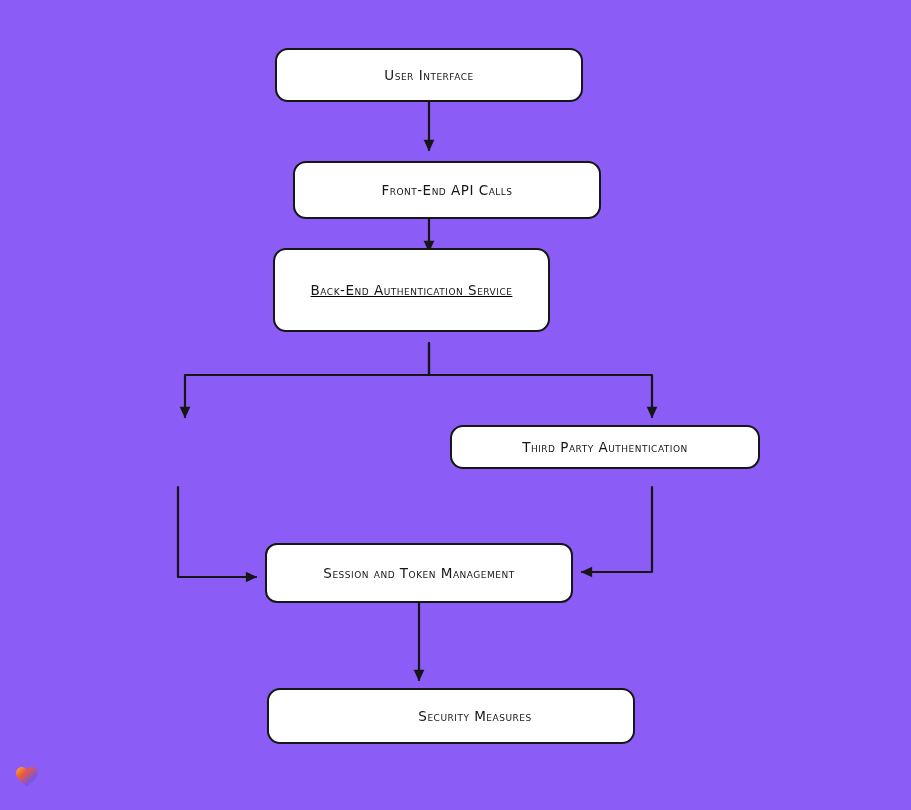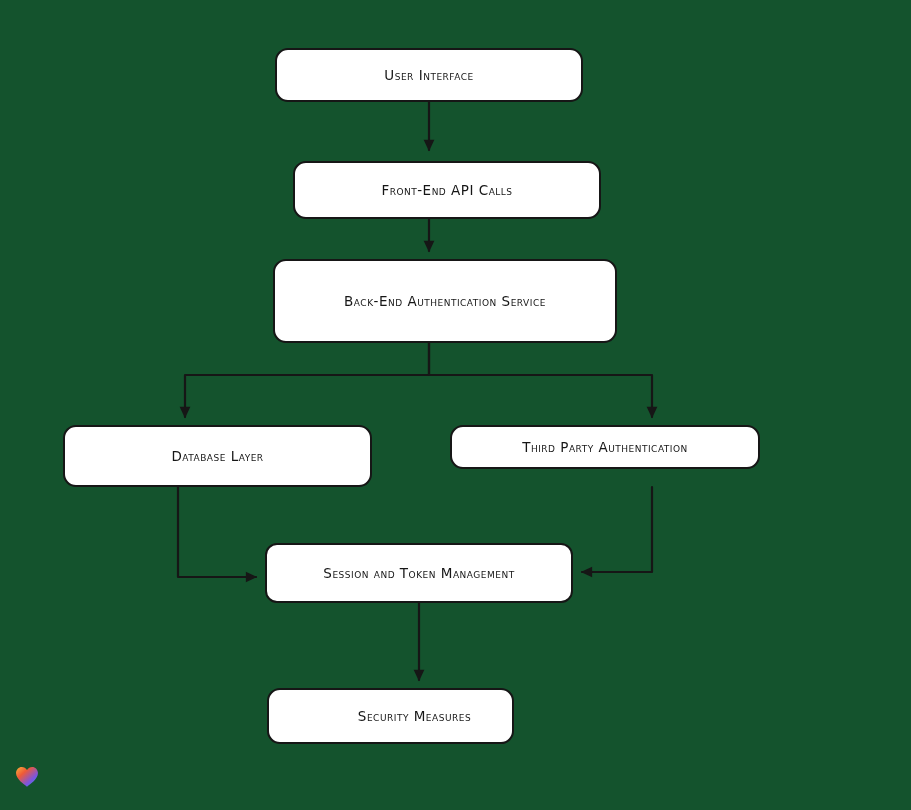--- a/index.html
+++ b/index.html
@@ -4,21 +4,21 @@
 <style>
   html, body {
     margin: 0;
     padding: 0;
     background: #ffffff;
   }
   .canvas {
     position: relative;
     width: 911px;
     height: 810px;
-    background: #14532d;
+    background: #8b5cf6;
     overflow: hidden;
     font-family: "DejaVu Sans", "Liberation Sans", sans-serif;
   }
   .edges-layer {
     position: absolute;
     left: 0;
     top: 0;
     width: 911px;
     height: 810px;
     z-index: 1;
@@ -43,25 +43,25 @@
     font-variant-caps: small-caps;
     max-width: 270px;
     pointer-events: none;
   }
   .node.narrow .label {
     max-width: 228px;
   }
   
   .n0 { left: 275px; top: 48px;  width: 308px; height: 54px; }
   .n1 { left: 275px; top: 161px; width: 308px; height: 58px; margin-left: 18px; }
-  .n2 { left: 273px; top: 259px; width: 344px; height: 84px; }
+  .n2 { left: 273px; top: 248px; width: 277px; height: 84px; text-decoration: underline; }
   .n3 { left: 63px;  top: 425px; width: 309px; height: 62px; }
   .n4 { left: 450px; top: 425px; width: 310px; height: 44px; }
   .n5 { left: 265px; top: 543px; width: 308px; height: 60px; border-radius: 12px; }
-  .n6 { left: 267px; top: 688px; width: 247px; height: 56px; padding-left: 48px; }
+  .n6 { left: 267px; top: 688px; width: 368px; height: 56px; padding-left: 48px; }
 
   .logo {
     position: absolute;
     left: 13px;
     top: 762px;
     width: 28px;
     height: 28px;
     z-index: 3;
     cursor: pointer;
   }
@@ -94,23 +94,20 @@
   </div>
 
   <div class="node n1">
     <span class="label">Front-End API Calls</span>
   </div>
 
   <div class="node n2 narrow">
     <span class="label">Back-End Authentication Service</span>
   </div>
 
-  <div class="node n3">
-    <span class="label">Database Layer</span>
-  </div>
 
   <div class="node n4">
     <span class="label">Third Party Authentication</span>
   </div>
 
   <div class="node n5 narrow">
     <span class="label">Session and Token Management</span>
   </div>
 
   <div class="node n6">

